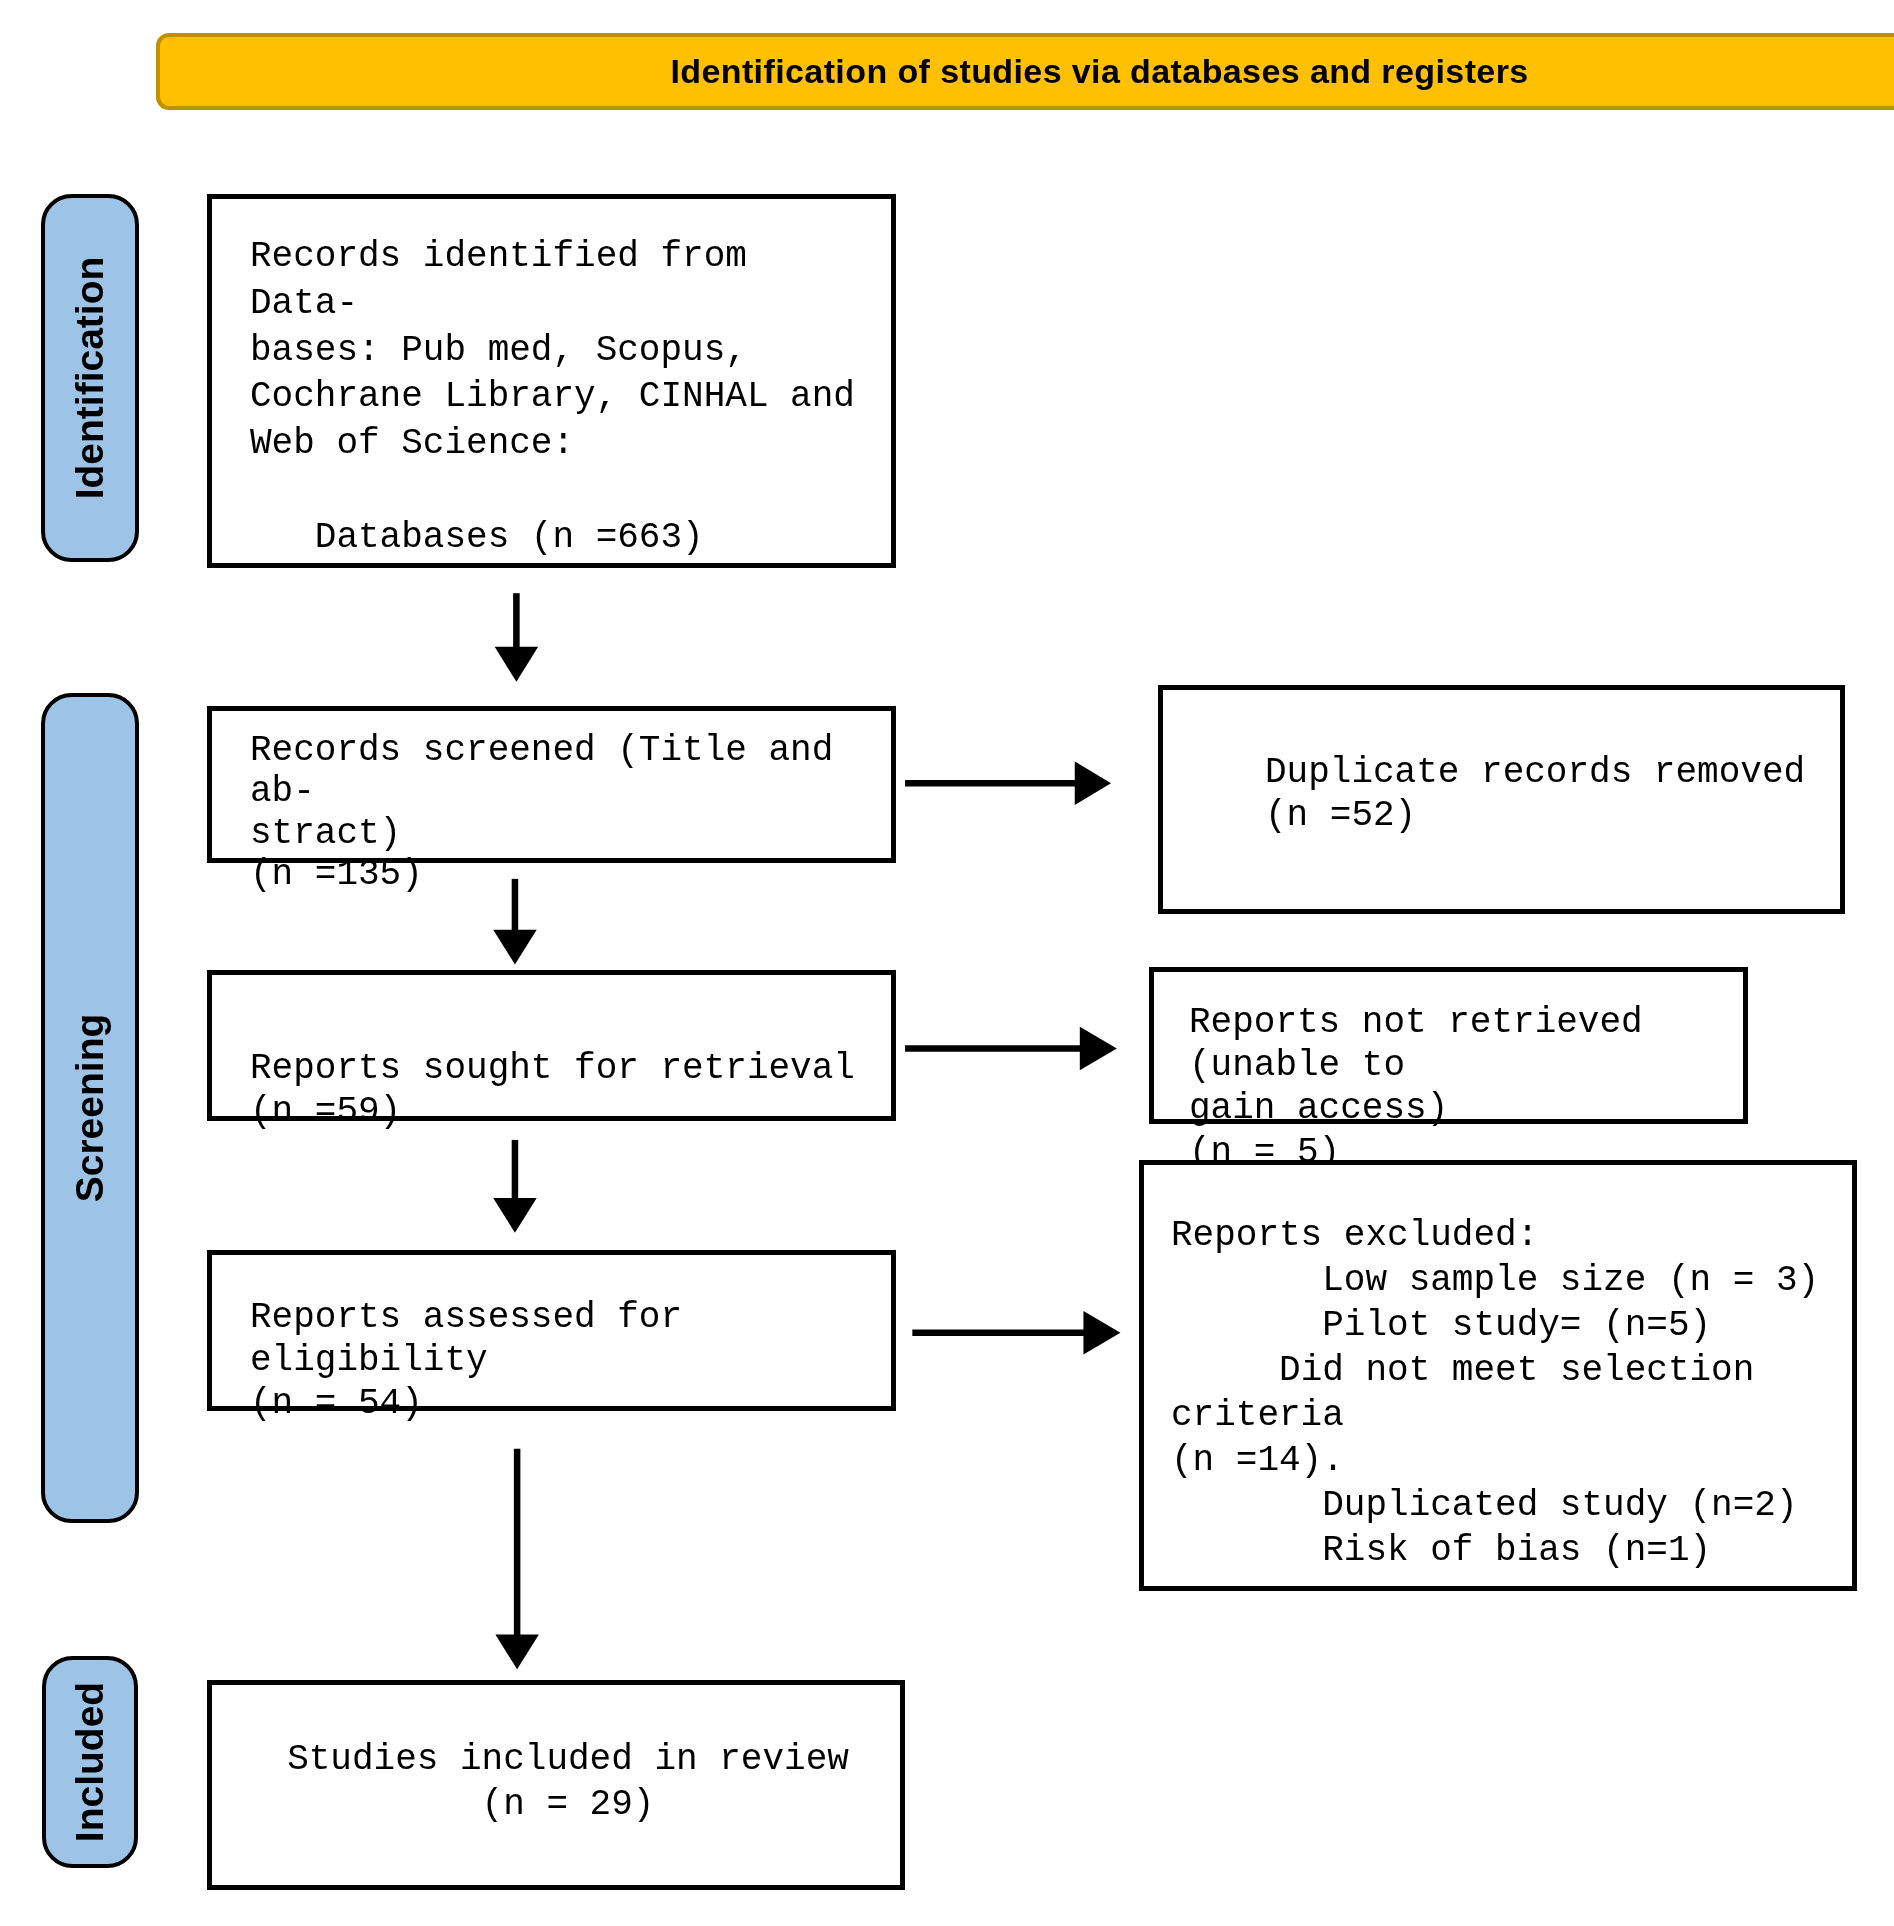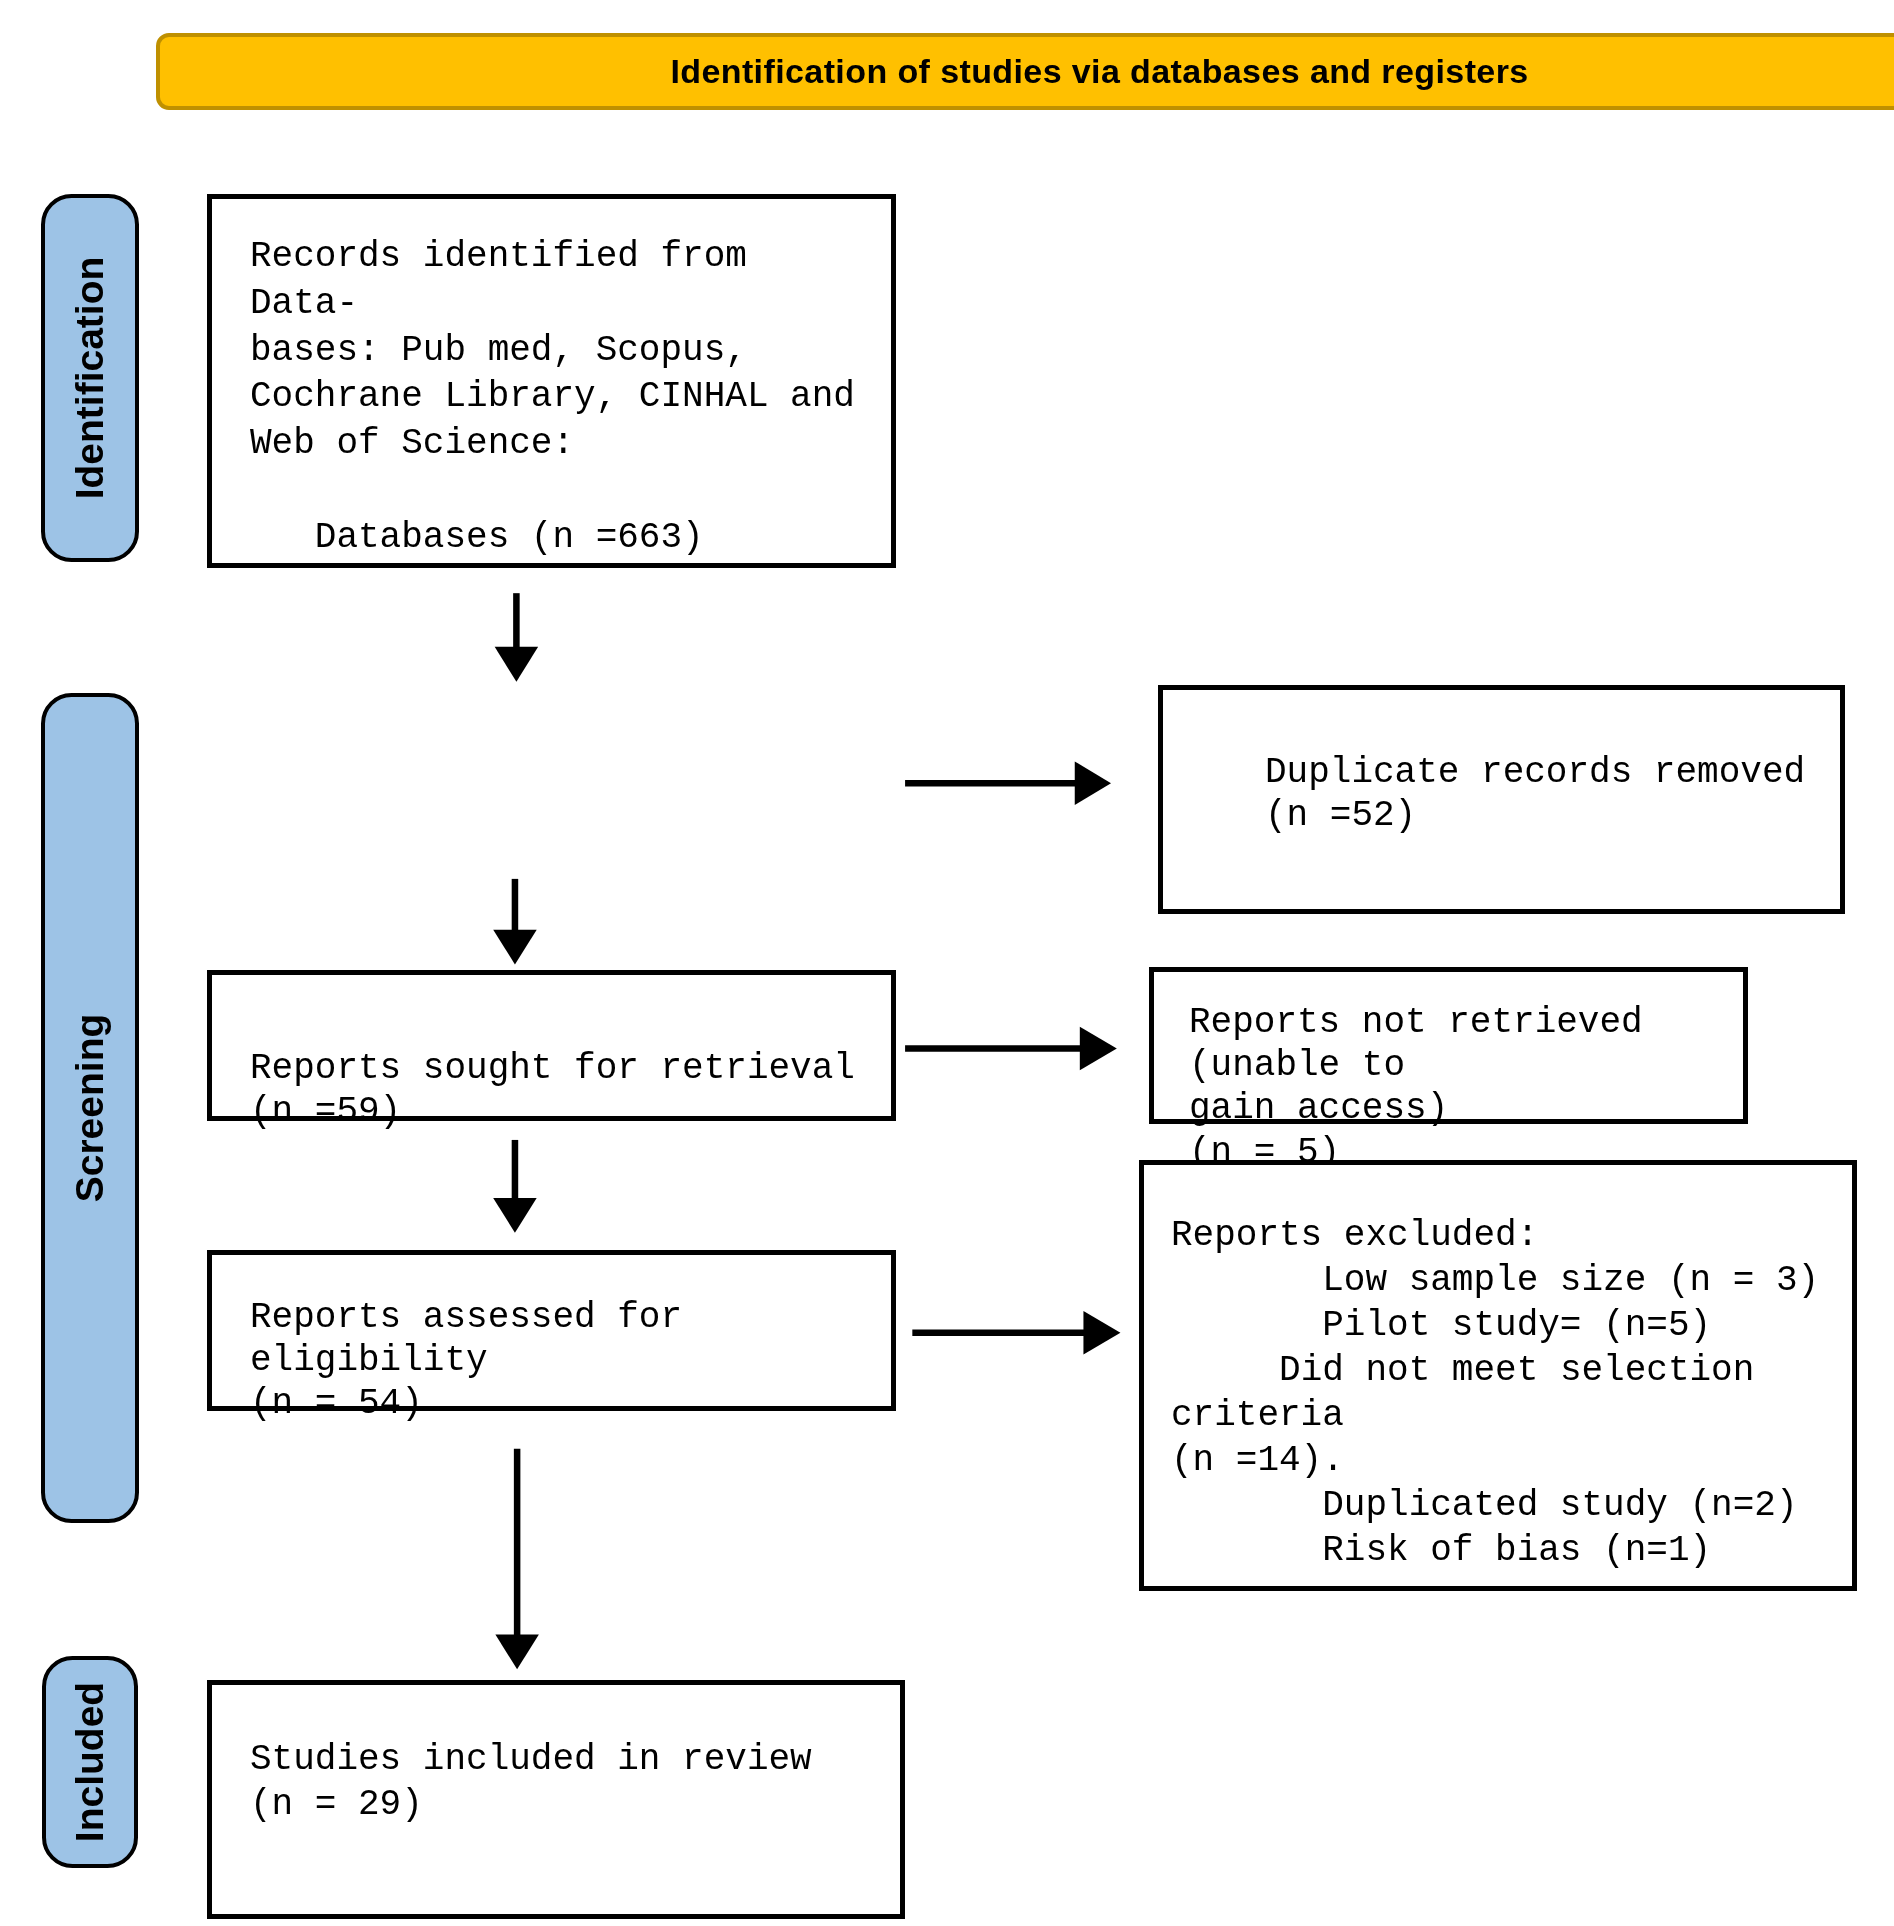--- a/index.html
+++ b/index.html
@@ -59,21 +59,21 @@
     font-size: 36px;
     line-height: 1.3;
   }
   #b1 { left: 207px;  top: 194px;  width: 689px; height: 374px; padding: 35px 22px 0 38px; }
   #b2 { left: 207px;  top: 706px;  width: 689px; height: 157px; padding: 19px 22px 0 38px; }
   #b2 .box-text { line-height: 1.15; }
   #b3 { left: 207px;  top: 970px; width: 689px; height: 151px; padding: 33px 22px 0 38px; }
   #b3 .box-text { line-height: 1.2; margin-top: 39px; }
   #b4 { left: 207px;  top: 1250px; width: 689px; height: 161px; padding: 41px 22px 0 38px; }
   #b4 .box-text { line-height: 1.2; }
-  #b5 { left: 207px;  top: 1680px; width: 698px; height: 239px; padding: 52px 14px 0 38px; }
+  #b5 { left: 207px;  top: 1680px; width: 698px; height: 210px; padding: 52px 14px 0 38px; text-align: center; }
   #b5 .box-text { line-height: 1.25; }
 
   #s1 { left: 1158px; top: 685px;  width: 687px; height: 229px; padding: 61px 22px 0 102px; }
   #s1 .box-text { line-height: 1.2; }
   #s2 { left: 1149px; top: 967px; width: 599px; height: 157px; padding: 29px 22px 0 35px; }
   #s2 .box-text { line-height: 1.2; }
   #s3 { left: 1139px; top: 1160px; width: 718px; height: 431px; padding: 48px 19px 0 27px; }
   #s3 .box-text { line-height: 1.25; }
 
   
@@ -104,20 +104,25 @@
     <span class="stage-label">Included</span>
   </div>
 
   <div class="fbox" id="b1">
     <div class="box-text">Records identified from Data-
 bases: Pub med, Scopus,
 Cochrane Library, CINHAL and
 Web of Science:
 
    Databases (n =663)</div>
+  </div>
+  <div class="fbox" id="b2">
+    <div class="box-text">Records screened (Title and ab-
+stract)
+(n =135)</div>
   </div>
   <div class="fbox" id="b3">
     <div class="box-text">Reports sought for retrieval
 (n =59)</div>
   </div>
   <div class="fbox" id="b4">
     <div class="box-text">Reports assessed for eligibility
 (n = 54)</div>
   </div>
   <div class="fbox" id="b5">

